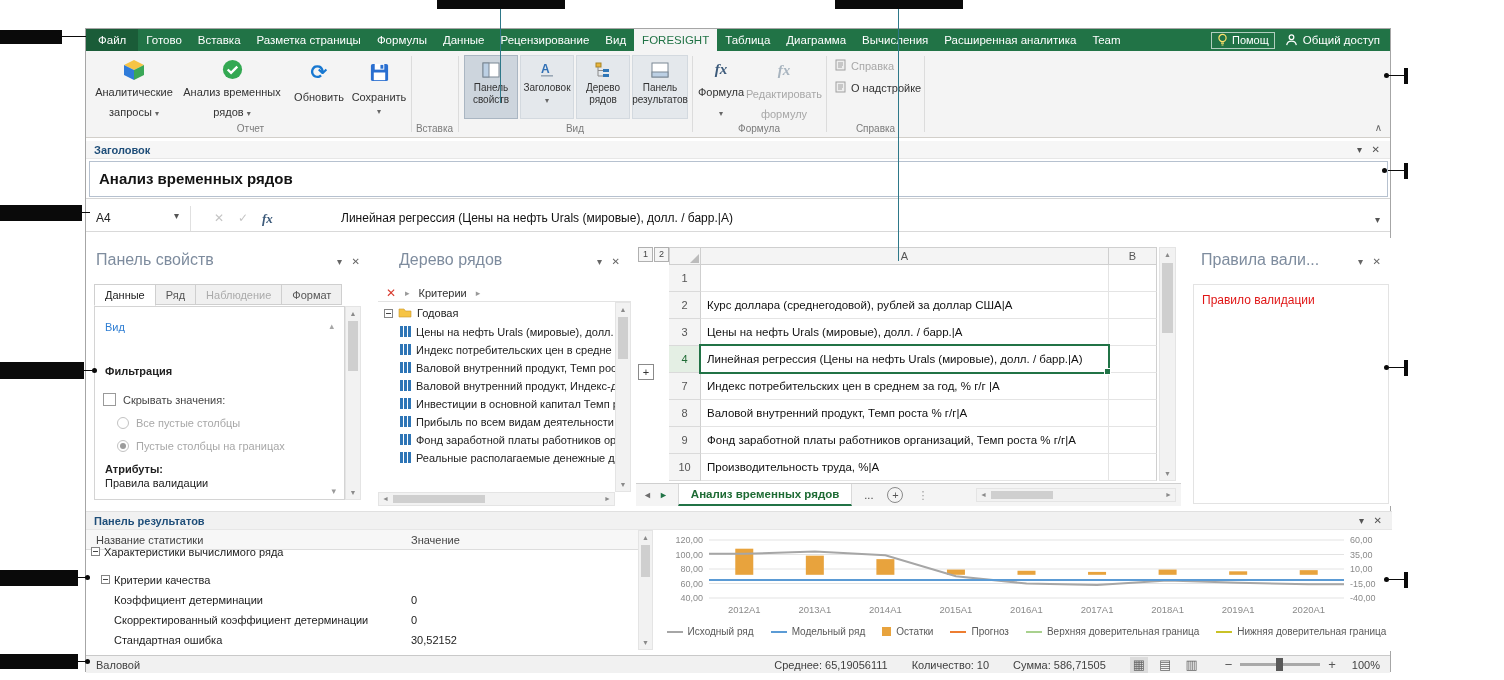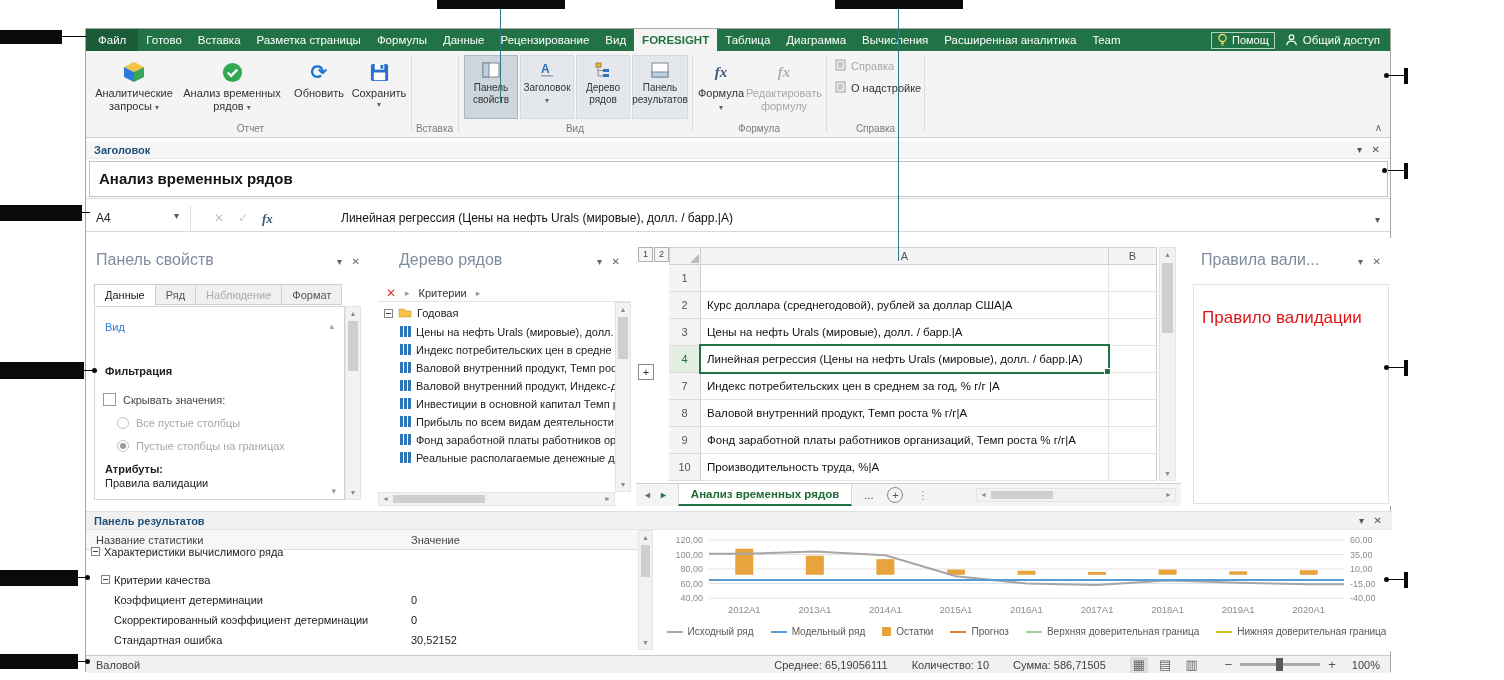--- a/index.html
+++ b/index.html
@@ -9,32 +9,32 @@
 .callout{position:absolute;background:#0a0a0a;z-index:60}
 .cline{position:absolute;background:#0a0a0a;z-index:60}
 .cline.teal{background:#2e7889}
 .cdot{position:absolute;width:5px;height:5px;border-radius:50%;background:#0a0a0a;z-index:60}
 
 .app{position:absolute;left:85px;top:28px;width:1306px;height:644px;background:#fff;border:1px solid #a6a6a6;font-size:11px;color:#222}
 
 .tabbar{position:absolute;left:0;top:0;width:100%;height:22px;background:#217346;display:flex;color:#fff;font-size:11.5px;white-space:nowrap}
 .rtab{line-height:22px;padding:0 8px}
 .rtab.file{background:#1a5c38;padding:0 12px}
-.rtab.active{background:#f4f4f4;color:#217346;font-weight:bold}
+.rtab.active{background:#f4f4f4;color:#217346;font-weight:normal}
 .tab-right{margin-left:auto;display:flex;align-items:center}
 .tellme{display:flex;align-items:center;gap:4px;border:1px solid rgba(255,255,255,.65);height:17px;padding:0 5px;margin-right:10px;font-size:11px}
 .share{display:flex;align-items:center;gap:5px;padding-right:10px}
 
 .ribbon{position:absolute;left:0;top:22px;width:100%;height:87px;background:#f4f4f4;border-bottom:1px solid #d2cfca}
 .rgroup{position:absolute;top:0;height:86px}
 .rg-label{position:absolute;left:0;bottom:3px;width:100%;text-align:center;font-size:10px;color:#7b7b7b;white-space:nowrap}
 .rg-div{position:absolute;top:5px;bottom:5px;width:1px;background:#dcdcdc}
 .bigbtn{position:absolute;top:3px;height:70px;display:flex;flex-direction:column;align-items:center;text-align:center}
 .bicon{height:30px;display:flex;align-items:center;justify-content:center;margin-top:3px}
-.blabel{font-size:11px;line-height:13px;color:#333}
+.blabel{font-size:11px;line-height:20px;color:#333}
 .caret{font-size:8px;color:#666}
 .smallbtn{position:absolute;top:4px;height:64px;display:flex;flex-direction:column;align-items:center;text-align:center;border:1px solid transparent}
 .smallbtn .bicon{height:24px;margin-top:2px}
 .smallbtn .blabel{font-size:10px;line-height:11.5px}
 .smallbtn.pressed{background:#cdd5dd;border-color:#aab6c2}
 .smallbtn.lit{background:#e4e8ec;border-color:#d3d9df}
 .disabled{color:#a8a8a8!important}
 .helprow{position:absolute;display:flex;align-items:center;gap:5px;font-size:11px;color:#333}
 .ribbon-collapse{position:absolute;right:8px;bottom:4px;color:#666;font-size:10px}
 .fxglyph{font-family:"Liberation Serif","DejaVu Serif",serif;font-style:italic;font-weight:bold;color:#3c5a7a;font-size:15px}
@@ -95,21 +95,21 @@
 .cellB{position:absolute;left:440px;width:48px;height:27px;border-bottom:1px solid #e4e4e4;border-right:1px solid #cfcfcf}
 .sel-box{position:absolute;left:63px;top:106px;width:411px;height:30px;border:2px solid #217346;z-index:5}
 .sel-box::after{content:"";position:absolute;right:-3px;bottom:-3px;width:5px;height:5px;background:#217346;border:1px solid #fff}
 .plusbtn{position:absolute;left:2px;top:126px;width:16px;height:16px;border:1px solid #8a8a8a;background:#fff;text-align:center;line-height:14px;font-size:11px;color:#333}
 .sheetbar{position:absolute;left:0;top:245px;width:545px;height:23px;background:#f4f4f4;border-top:1px solid #cfcfcf;display:flex;align-items:center;font-size:11px;color:#555}
 .stab{height:22px;line-height:20px;padding:0 12px;background:#fff;border-left:1px solid #d9d9d9;border-right:1px solid #d9d9d9;border-bottom:2px solid #217346;color:#1e6b34;font-weight:bold;font-size:11.5px;margin-left:10px;white-space:nowrap}
 .addsheet{width:16px;height:16px;border:1px solid #8a8a8a;border-radius:50%;line-height:14px;text-align:center;color:#555;margin-left:14px;font-size:11px}
 .navarr{font-size:9px;margin-left:7px;color:#6d6d6d}
 
 .vcontent{position:absolute;left:2px;top:46px;width:196px;height:220px;border:1px solid #e3e3e3;background:#fff}
-.vmsg{position:absolute;left:8px;top:23px;color:#e01616;font-size:17px}
+.vmsg{position:absolute;left:8px;top:8px;color:#e01616;font-size:12px}
 
 .results{position:absolute;left:0;top:482px;width:1306px;height:140px;background:#fff;border-top:1px solid #e0e0e0}
 .res-head{position:absolute;left:0;top:0;width:100%;height:18px;background:#f1f1f1;border-bottom:1px solid #e6e6e6}
 .res-cols{position:absolute;left:0;top:18px;width:552px;height:20px;background:#f7f7f7;border-bottom:1px solid #ddd;font-size:11px;color:#444}
 .res-row{position:absolute;left:0;width:552px;height:20px;line-height:20px;font-size:11px;color:#222}
 .res-name{position:absolute;top:0;white-space:nowrap}
 .res-val{position: absolute;left:325px;top:0}
 .res-exp{position:absolute;top:5px}
 
 .chart{position:absolute;left:575px;top:18px;width:731px;height:122px}

